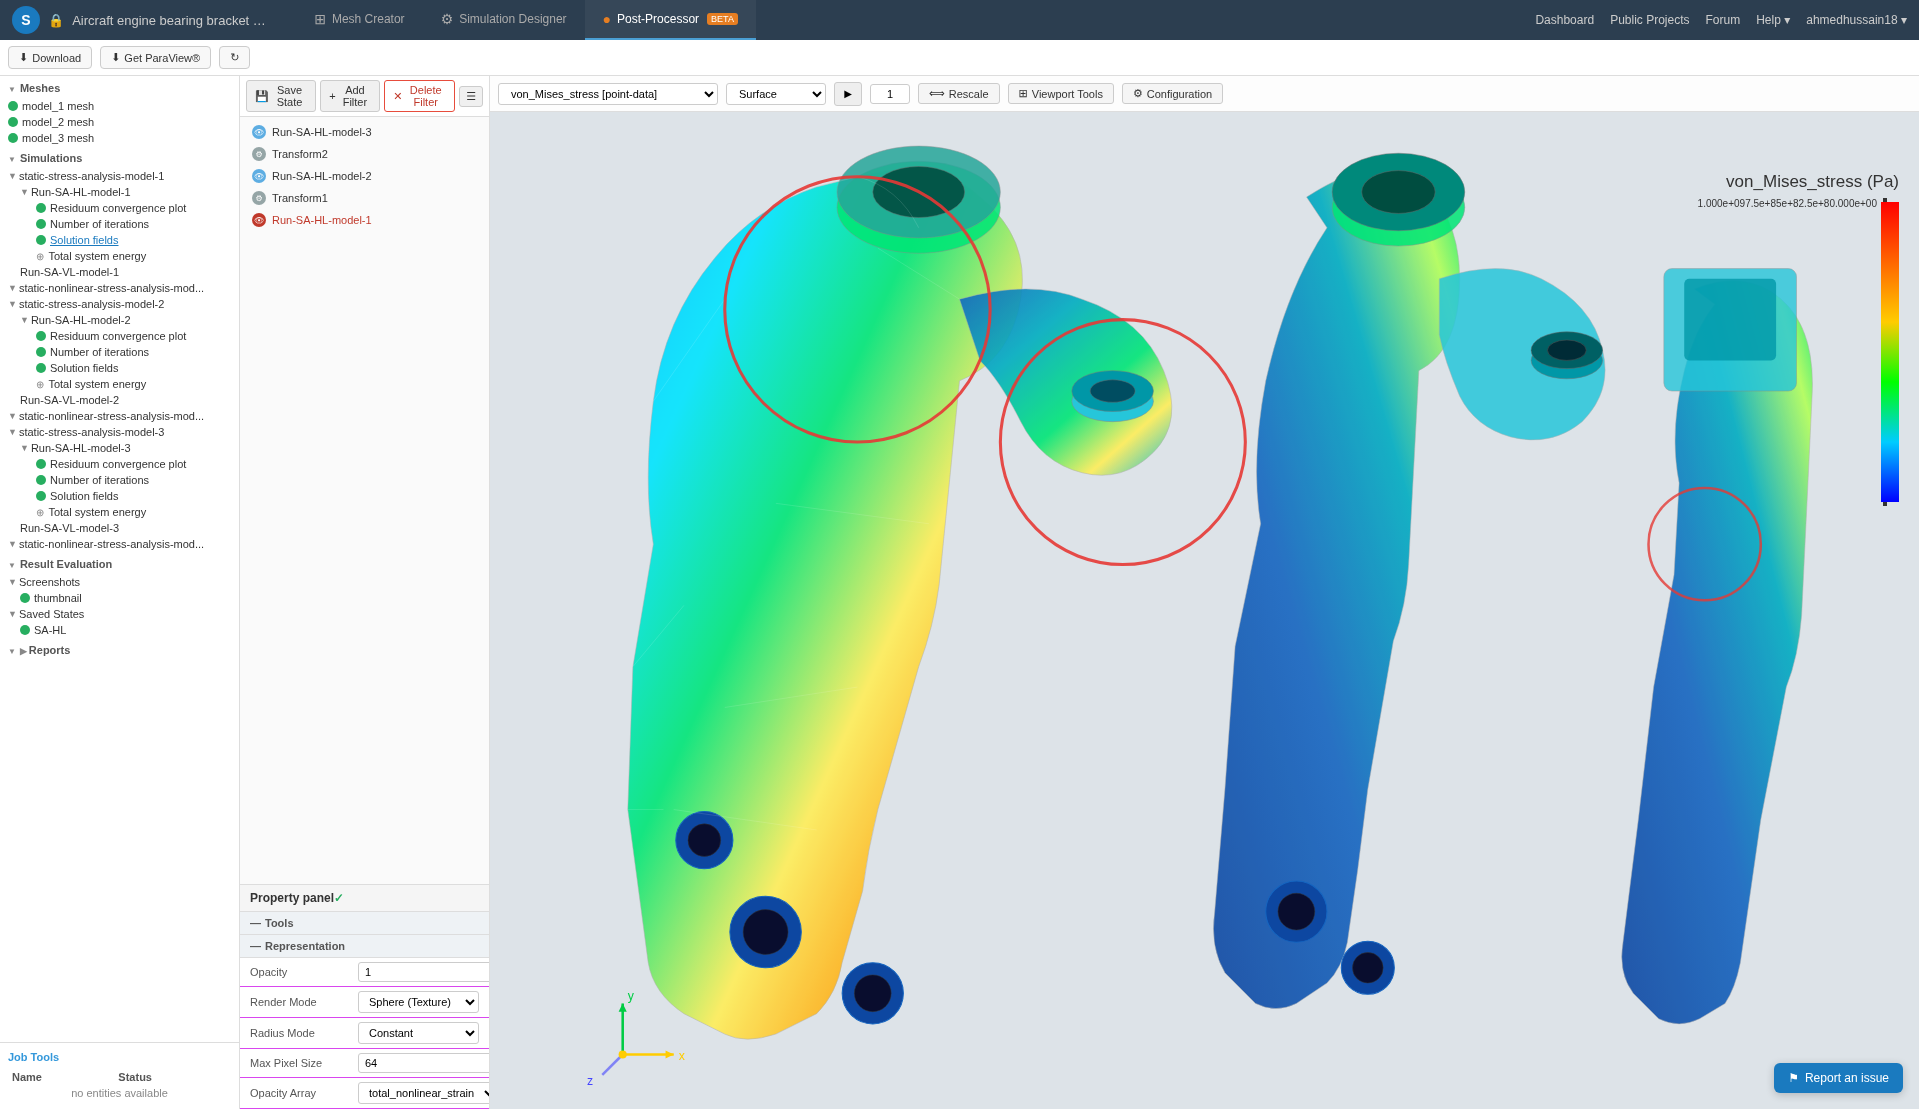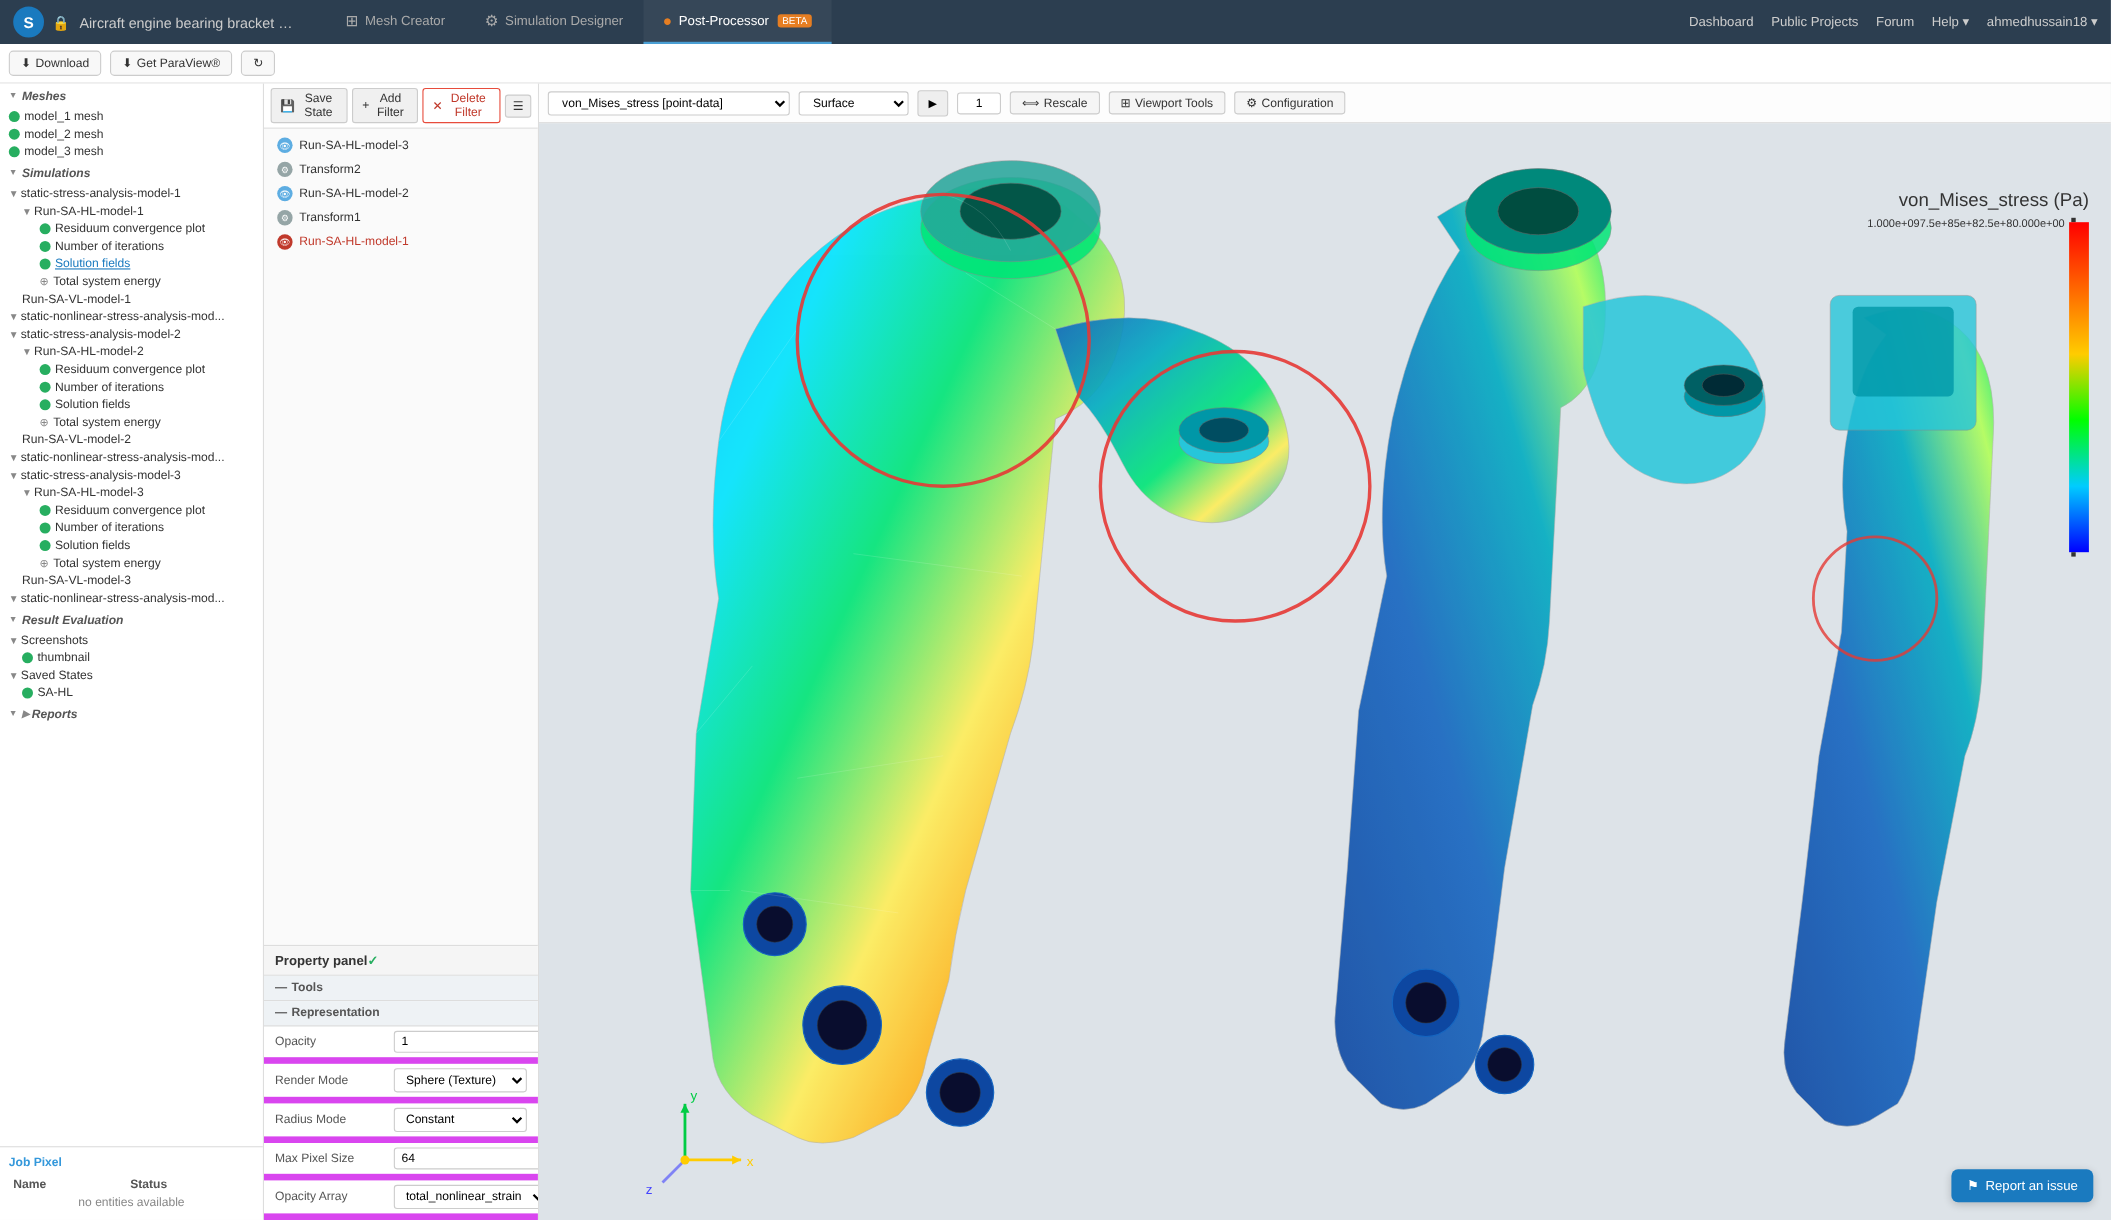--- a/index.html
+++ b/index.html
@@ -32,21 +32,21 @@
     
     .main-layout { display: flex; height: calc(1109px - 40px - 36px); }
 
     
     .left-sidebar {
       width: 240px; min-width: 240px; background: #fff; border-right: 1px solid #ddd;
       overflow-y: auto; display: flex; flex-direction: column;
     }
     .sidebar-section-header {
       padding: 6px 8px 4px 8px; font-size: 11px; font-weight: 600; color: #555;
-      display: flex; align-items: flex-start; cursor: pointer; font-style: italic;
+      display: flex; align-items: flex-end; cursor: pointer;
     }
     .sidebar-section-header::before { content: '▼'; font-size: 8px; margin-right: 4px; color: #888; }
     .tree-item {
       display: flex; align-items: center; padding: 2px 8px; cursor: pointer;
       font-size: 11px; color: #333; white-space: nowrap;
     }
     .status-dot { width: 10px; height: 10px; border-radius: 50%; display: inline-block; margin-right: 4px; flex-shrink: 0; }
     .status-dot.green { background: #27ae60; }
     .tree-arrow { font-size: 9px; color: #888; margin-right: 2px; }
     .tree-plus { font-size: 10px; color: #888; margin-right: 4px; }
@@ -90,21 +90,21 @@
     .property-panel-header {
       display: flex; align-items: center; justify-content: flex-start;
       padding: 6px 10px; background: #f5f5f5; border-bottom: 1px solid #ddd;
       font-size: 12px; font-weight: 600; color: #333; cursor: pointer;
     }
     .property-section-header {
       display: flex; align-items: center; padding: 5px 10px; background: #eef2f5;
       border-bottom: 1px solid #ddd; font-size: 11px; font-weight: 600; color: #555;
       cursor: pointer; gap: 4px;
     }
-    .prop-row { display: flex; align-items: center; padding: 4px 10px; border-bottom: 6px solid #d946ef; gap: 8px; }
+    .prop-row { display: flex; align-items: center; padding: 4px 10px; border-bottom: 1px solid #d946ef; gap: 8px; }
     .prop-label { width: 100px; font-size: 11px; color: #555; flex-shrink: 0; }
     .prop-input {
       flex: 1; border: 1px solid #ccc; border-radius: 3px; padding: 3px 6px;
       font-size: 11px; background: #fff;
     }
     .prop-select {
       flex: 1; border: 1px solid #ccc; border-radius: 3px; padding: 3px 6px;
       font-size: 11px; background: #fff; appearance: auto;
     }
 
@@ -353,21 +353,21 @@
       <span class="status-dot green"></span>
       <span>SA-HL</span>
     </div>
 
     <div class="sidebar-section-header">
       <span class="tree-arrow">▶</span>
       <span>Reports</span>
     </div>
 
     <div class="job-status-section">
-      <div class="job-status-title">Job Pixel</div>
+      <div class="job-status-title">Job Tools</div>
       <table class="job-status-table">
         <thead>
           <tr>
             <th>Name</th>
             <th>Status</th>
           </tr>
         </thead>
         <tbody>
           <tr>
             <td colspan="2">no entities available</td>

